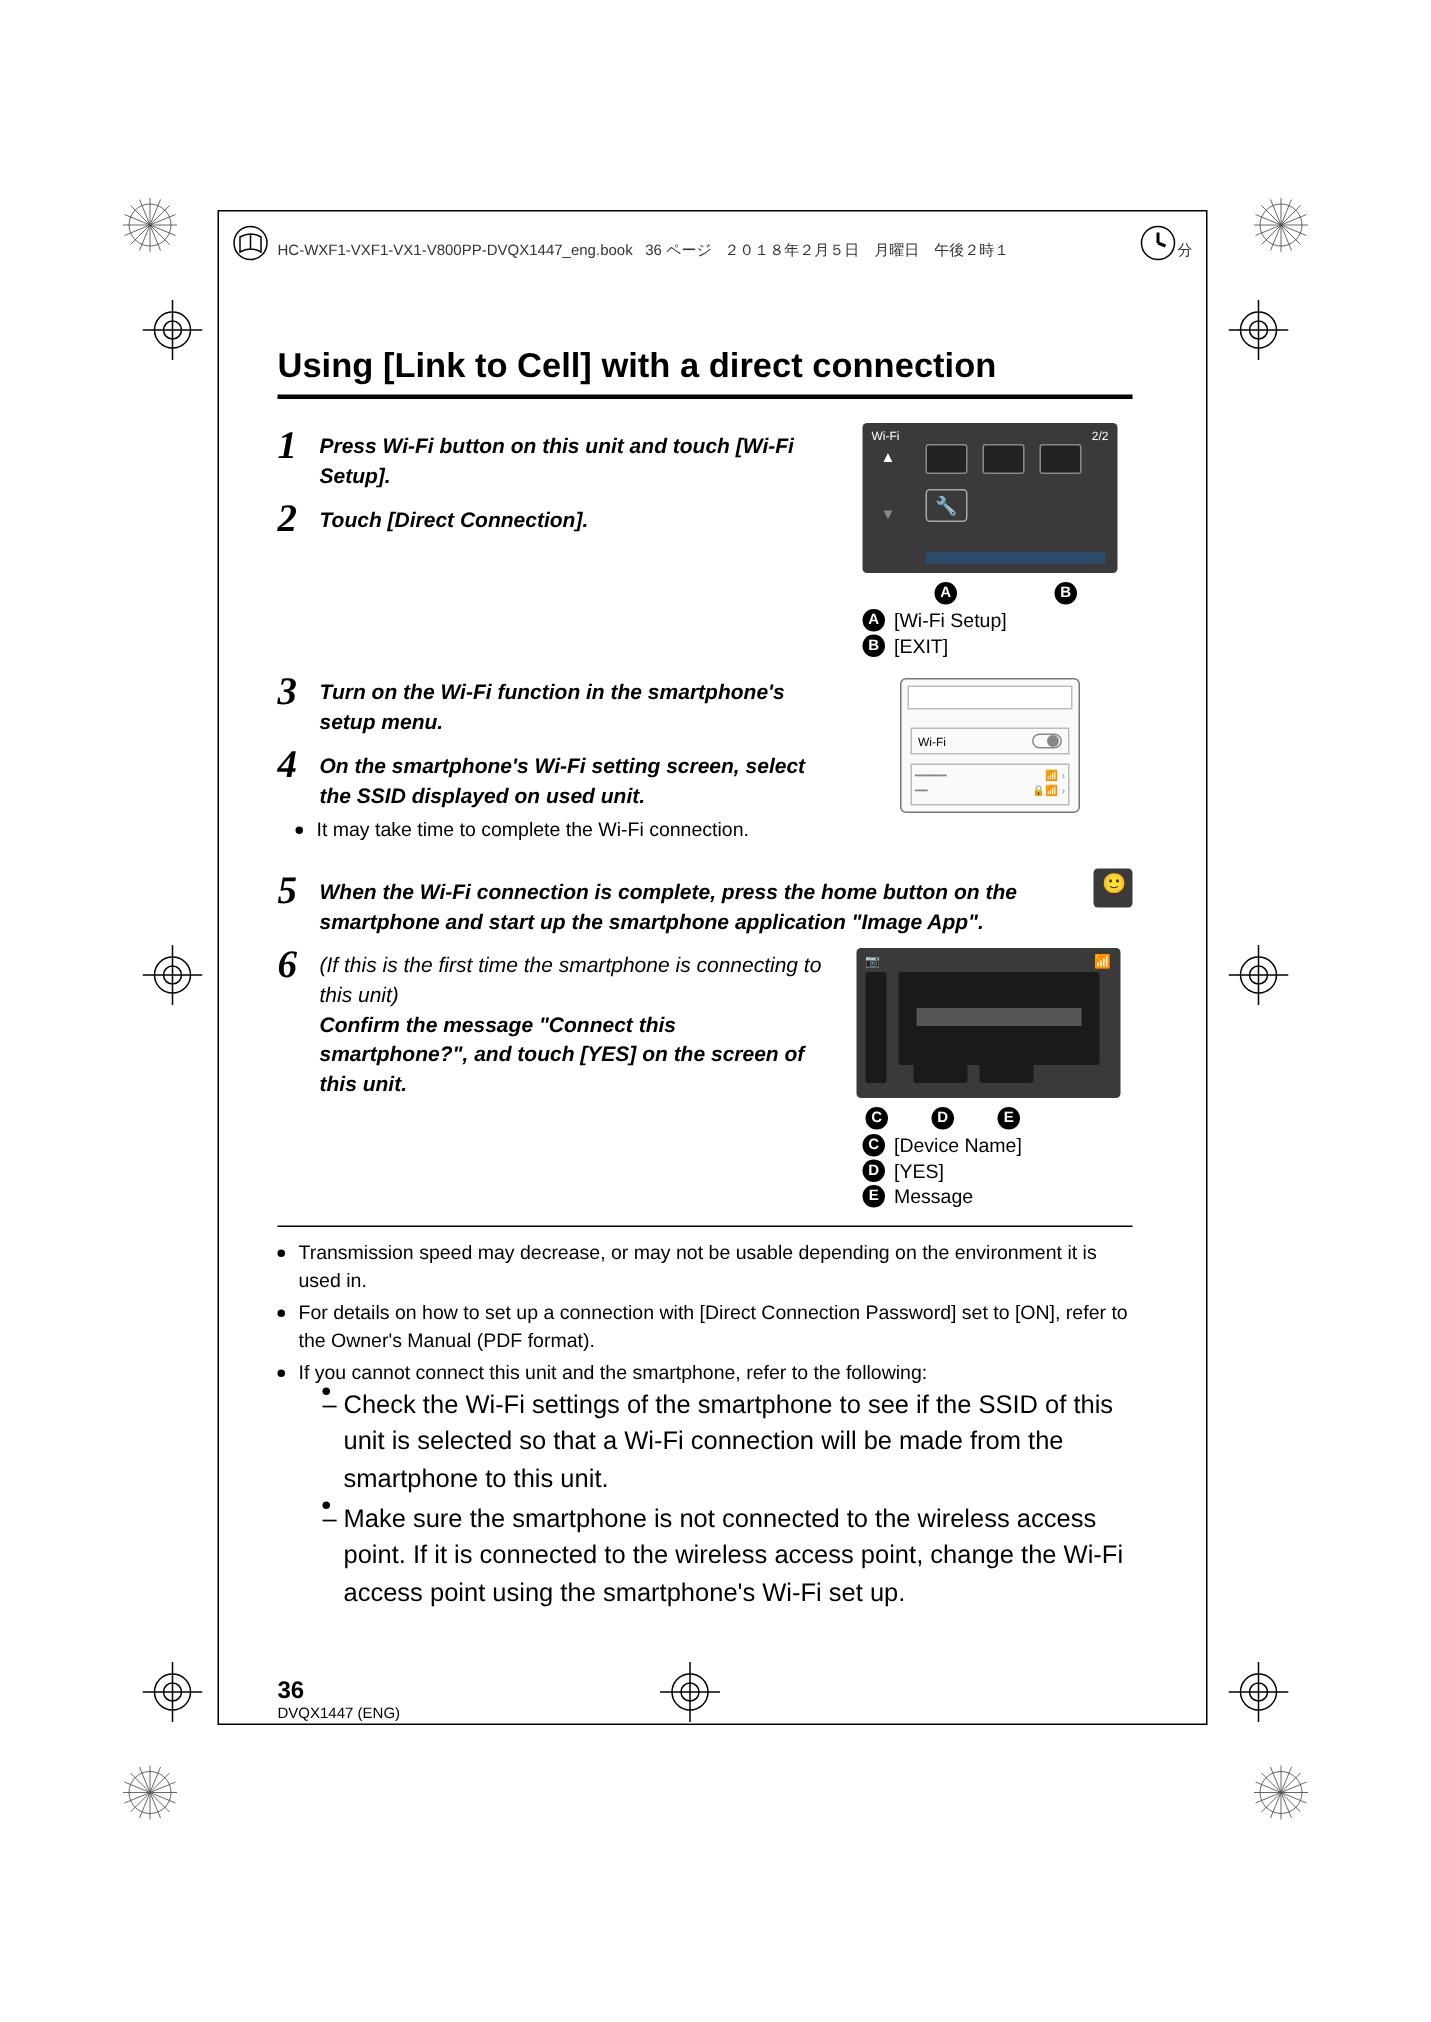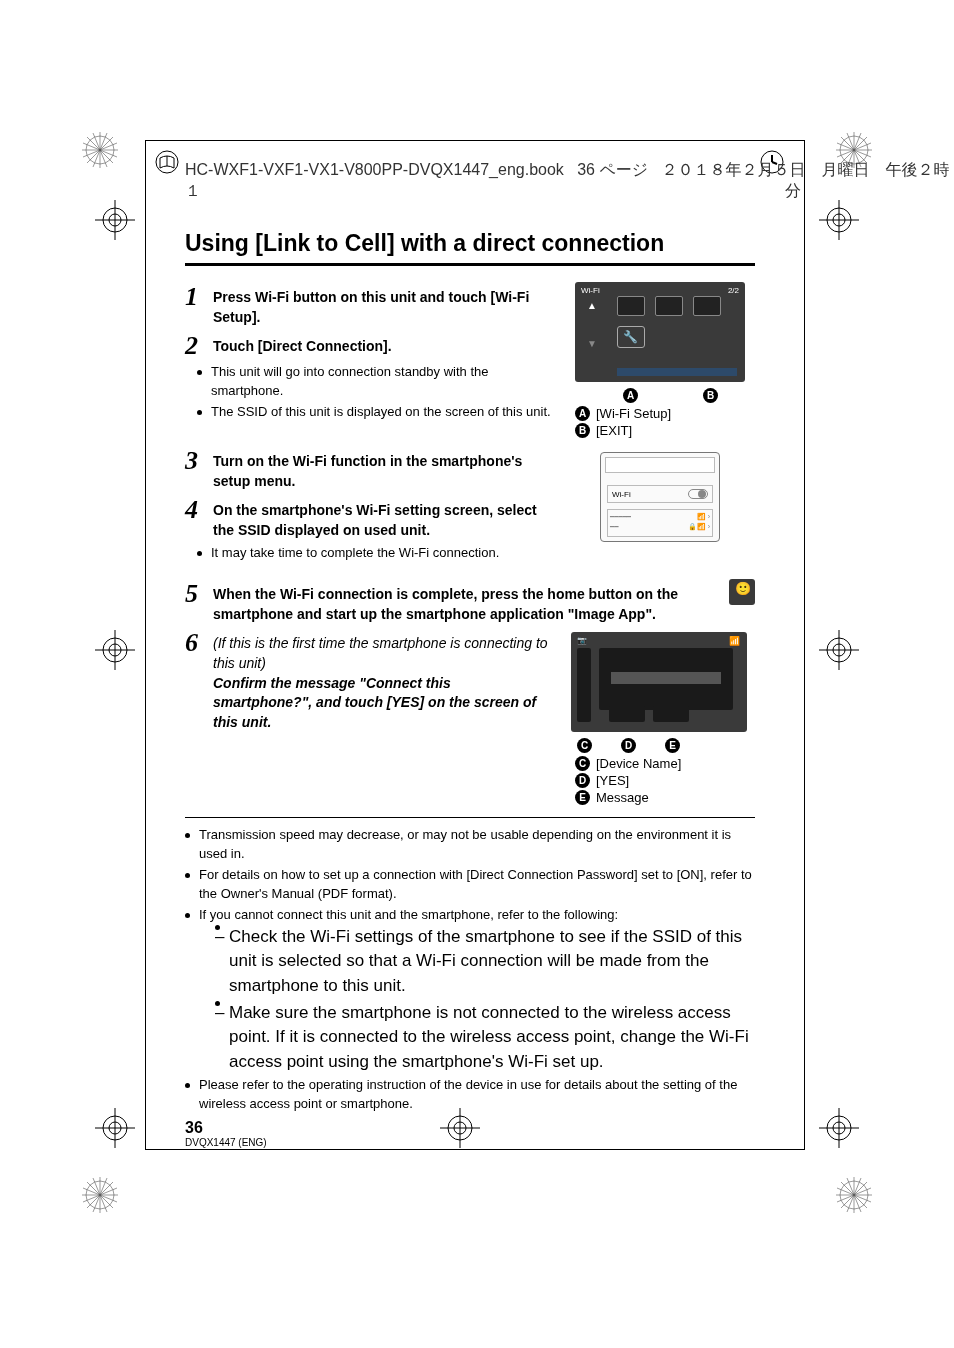--- a/index.html
+++ b/index.html
@@ -25,21 +25,21 @@
       left: 145px;
       top: 140px;
       width: 660px;
       height: 1010px;
       border: 1px solid #000;
     }
     .header-line {
       position: absolute;
       left: 185px;
       top: 160px;
-      font-size: 16px;
+      font-size: 10px;
       color: #333;
     }
     .content {
       position: absolute;
       left: 185px;
       top: 230px;
       width: 570px;
     }
     h1 {
       font-size: 23px;
@@ -73,20 +73,21 @@
       width: 28px;
       flex-shrink: 0;
       line-height: 1;
       padding-top: 2px;
     }
     .step-text {
       font-weight: bold;
       font-size: 14px;
       line-height: 1.4;
       padding-top: 6px;
+      font-style: italic;
     }
     .step-text-normal {
       font-weight: normal;
       font-size: 14px;
       line-height: 1.4;
       padding-top: 6px;
       font-style: italic;
     }
     .bullet-list {
       list-style: none;
@@ -361,24 +362,20 @@
   <div class="two-col">
     <div class="left-col">
       <div class="step-row">
         <div class="step-num">1</div>
         <div class="step-text">Press Wi-Fi button on this unit and touch [Wi-Fi Setup].</div>
       </div>
       <div class="step-row">
         <div class="step-num">2</div>
         <div class="step-text">Touch [Direct Connection].</div>
       </div>
-      <ul class="bullet-list">
-        <li>This unit will go into connection standby with the smartphone.</li>
-        <li>The SSID of this unit is displayed on the screen of this unit.</li>
-      </ul>
     </div>
     <div class="right-col">
       <div class="device-screen">
         <div class="ds-topbar">Wi-Fi</div>
         <div class="ds-page">2/2</div>
         <div class="ds-arrow-up">▲</div>
         <div class="ds-arrow-dn">▼</div>
         <div class="ds-icon ds-icon1"></div>
         <div class="ds-icon ds-icon2"></div>
         <div class="ds-icon ds-icon3"></div>
@@ -489,20 +486,19 @@
   <ul class="bullet-list" style="padding-left:0;">
     <li>Transmission speed may decrease, or may not be usable depending on the environment it is used in.</li>
     <li>For details on how to set up a connection with [Direct Connection Password] set to [ON], refer to the Owner's Manual (PDF format).</li>
     <li>
       <span>If you cannot connect this unit and the smartphone, refer to the following:</span>
       <ul class="dash-list">
         <li>Check the Wi-Fi settings of the smartphone to see if the SSID of this unit is selected so that a Wi-Fi connection will be made from the smartphone to this unit.</li>
         <li>Make sure the smartphone is not connected to the wireless access point. If it is connected to the wireless access point, change the Wi-Fi access point using the smartphone's Wi-Fi set up.</li>
       </ul>
     </li>
-    <li>Please refer to the operating instruction of the device in use for details about the setting of the wireless access point or smartphone.</li>
   </ul>
 </div>
 
 <div class="footer">
   <div class="page-num">36</div>
   <div class="doc-code">DVQX1447 (ENG)</div>
 </div>
 
 </body></html>

